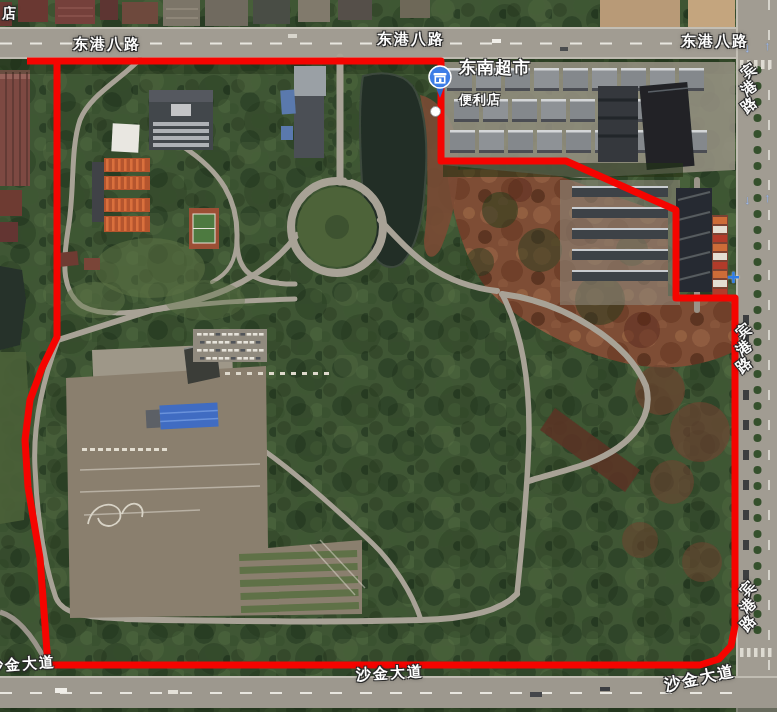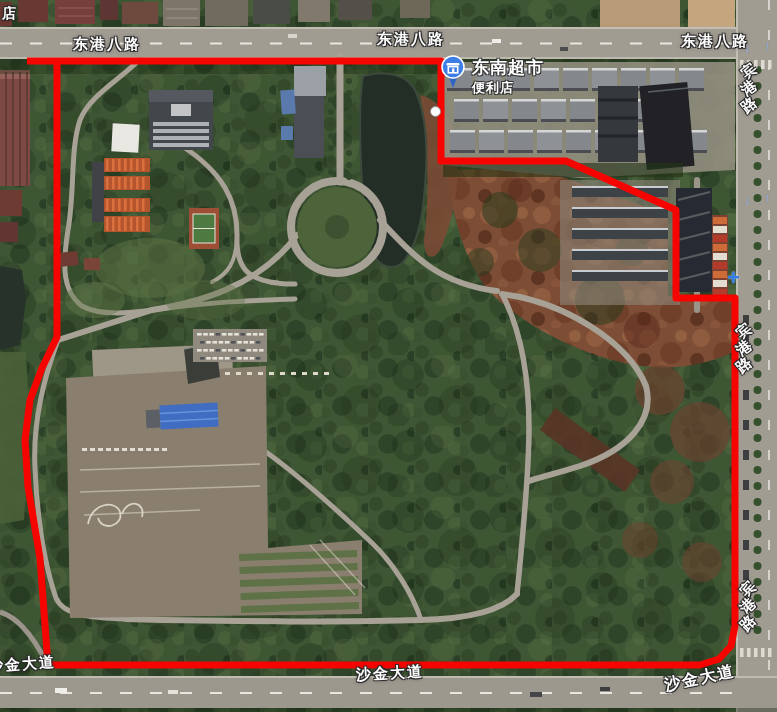--- a/index.html
+++ b/index.html
@@ -7,26 +7,26 @@
          font-family:"Liberation Sans","DejaVu Sans",sans-serif;
          background:#3f5634;}
   svg{position:absolute;left:0;top:0;}
   .maplabel{position:absolute;color:#fff;font-weight:bold;font-size:15px;
     letter-spacing:2px;white-space:nowrap;
     text-shadow:-1px -1px 0 #2a2a2a,1px -1px 0 #2a2a2a,-1px 1px 0 #2a2a2a,1px 1px 0 #2a2a2a,0 0 4px rgba(0,0,0,.55);
     pointer-events:none;z-index:30;}
   .vlabel{display:flex;flex-direction:column;letter-spacing:0;line-height:17px;}
   .vlabel span{display:block;transform:rotate(-38deg);}
   .vlabel.steep span{transform:rotate(-46deg);}
-  .poi{position:absolute;left:440px;top:55px;z-index:32;display:flex;align-items:flex-start;}
+  .poi{position:absolute;left:427px;top:55px;z-index:32;display:flex;align-items:center;}
   .pin{position:relative;width:26px;height:34px;}
   .poi-text{margin-left:6px;margin-top:1px;}
   .poi-line1{color:#fff;font-weight:bold;font-size:17px;letter-spacing:1px;
     text-shadow:-1px -1px 0 #333,1px -1px 0 #333,-1px 1px 0 #333,1px 1px 0 #333;}
-  .poi-line2{color:#fff;font-weight:bold;font-size:13px;letter-spacing:1px;margin-top:0px;
+  .poi-line2{color:#fff;font-weight:bold;font-size:13px;letter-spacing:1px;margin-top:12px;
     text-shadow:-1px -1px 0 #333,1px -1px 0 #333,-1px 1px 0 #333,1px 1px 0 #333;}
   .plusicon{position:absolute;left:727px;top:265px;z-index:31;color:#2e7ce8;
     font-size:22px;font-weight:bold;text-shadow:0 0 2px rgba(255,255,255,.8);}
   .lanearrow{position:absolute;z-index:29;color:#a9c2ef;font-size:13px;font-weight:bold;
     text-shadow:0 0 1px #44597e;}
   .whitedot{position:absolute;left:430px;top:106px;width:9px;height:9px;border-radius:50%;
     background:#fff;border:1px solid #8a8a8a;z-index:28;}
   #boundary-svg{z-index:20;}
   #terrain{z-index:1;}
 </style>

